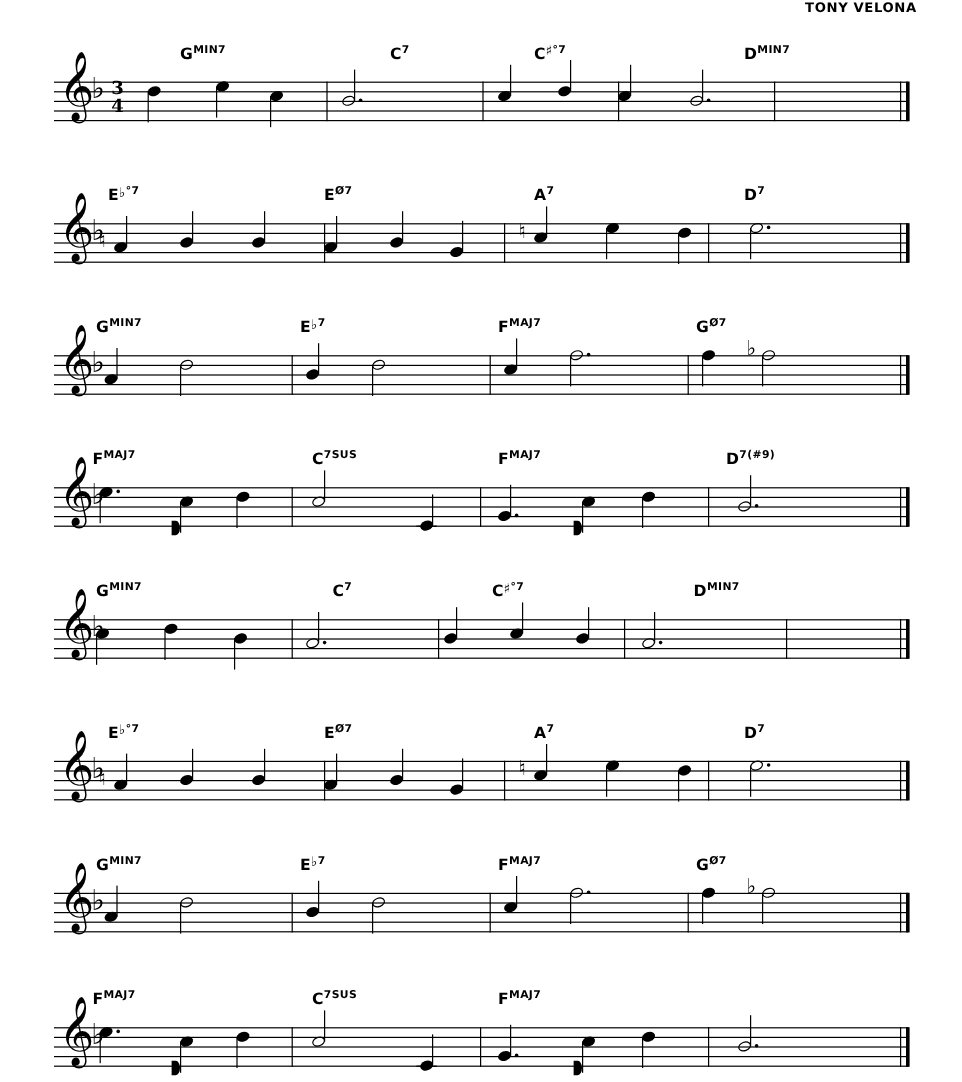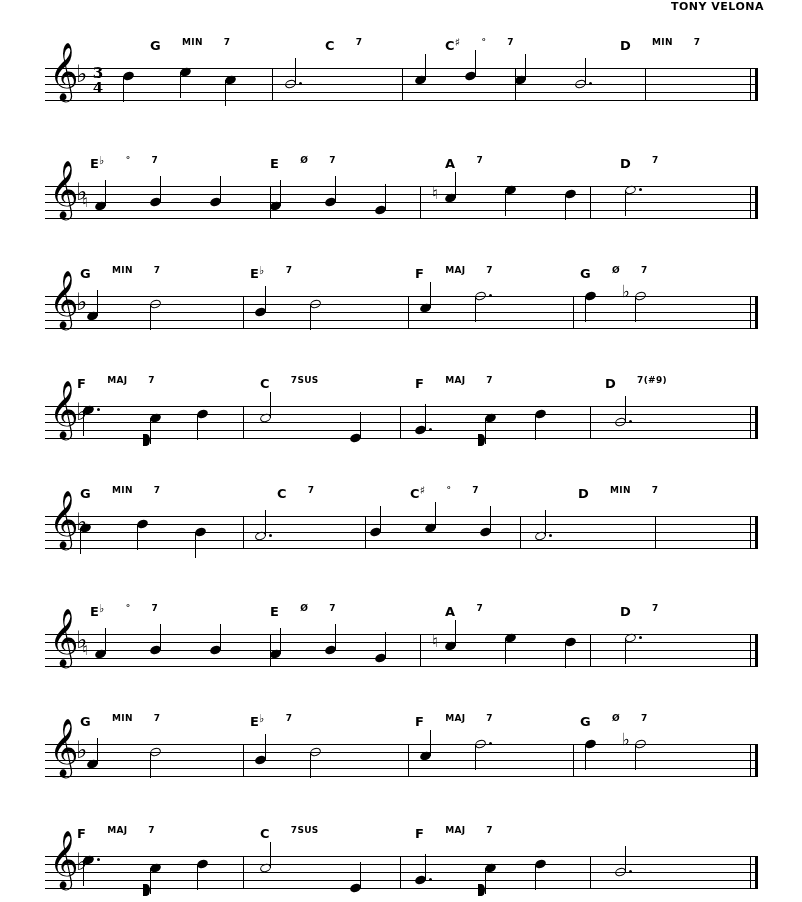--- a/index.html
+++ b/index.html
@@ -112,21 +112,20 @@
     font-weight: bold;
     letter-spacing: 0.3px;
     white-space: nowrap;
     text-transform: uppercase;
   }
   .chord .sup {
     font-size: 9px;
     vertical-align: top;
     position: relative;
     top: -1px;
-    margin-left: 21px;
   }
   .chord .acc {
     font-size: 11px;
     vertical-align: top;
     position: relative;
     top: -2px;
   }
 
   
   .note {

